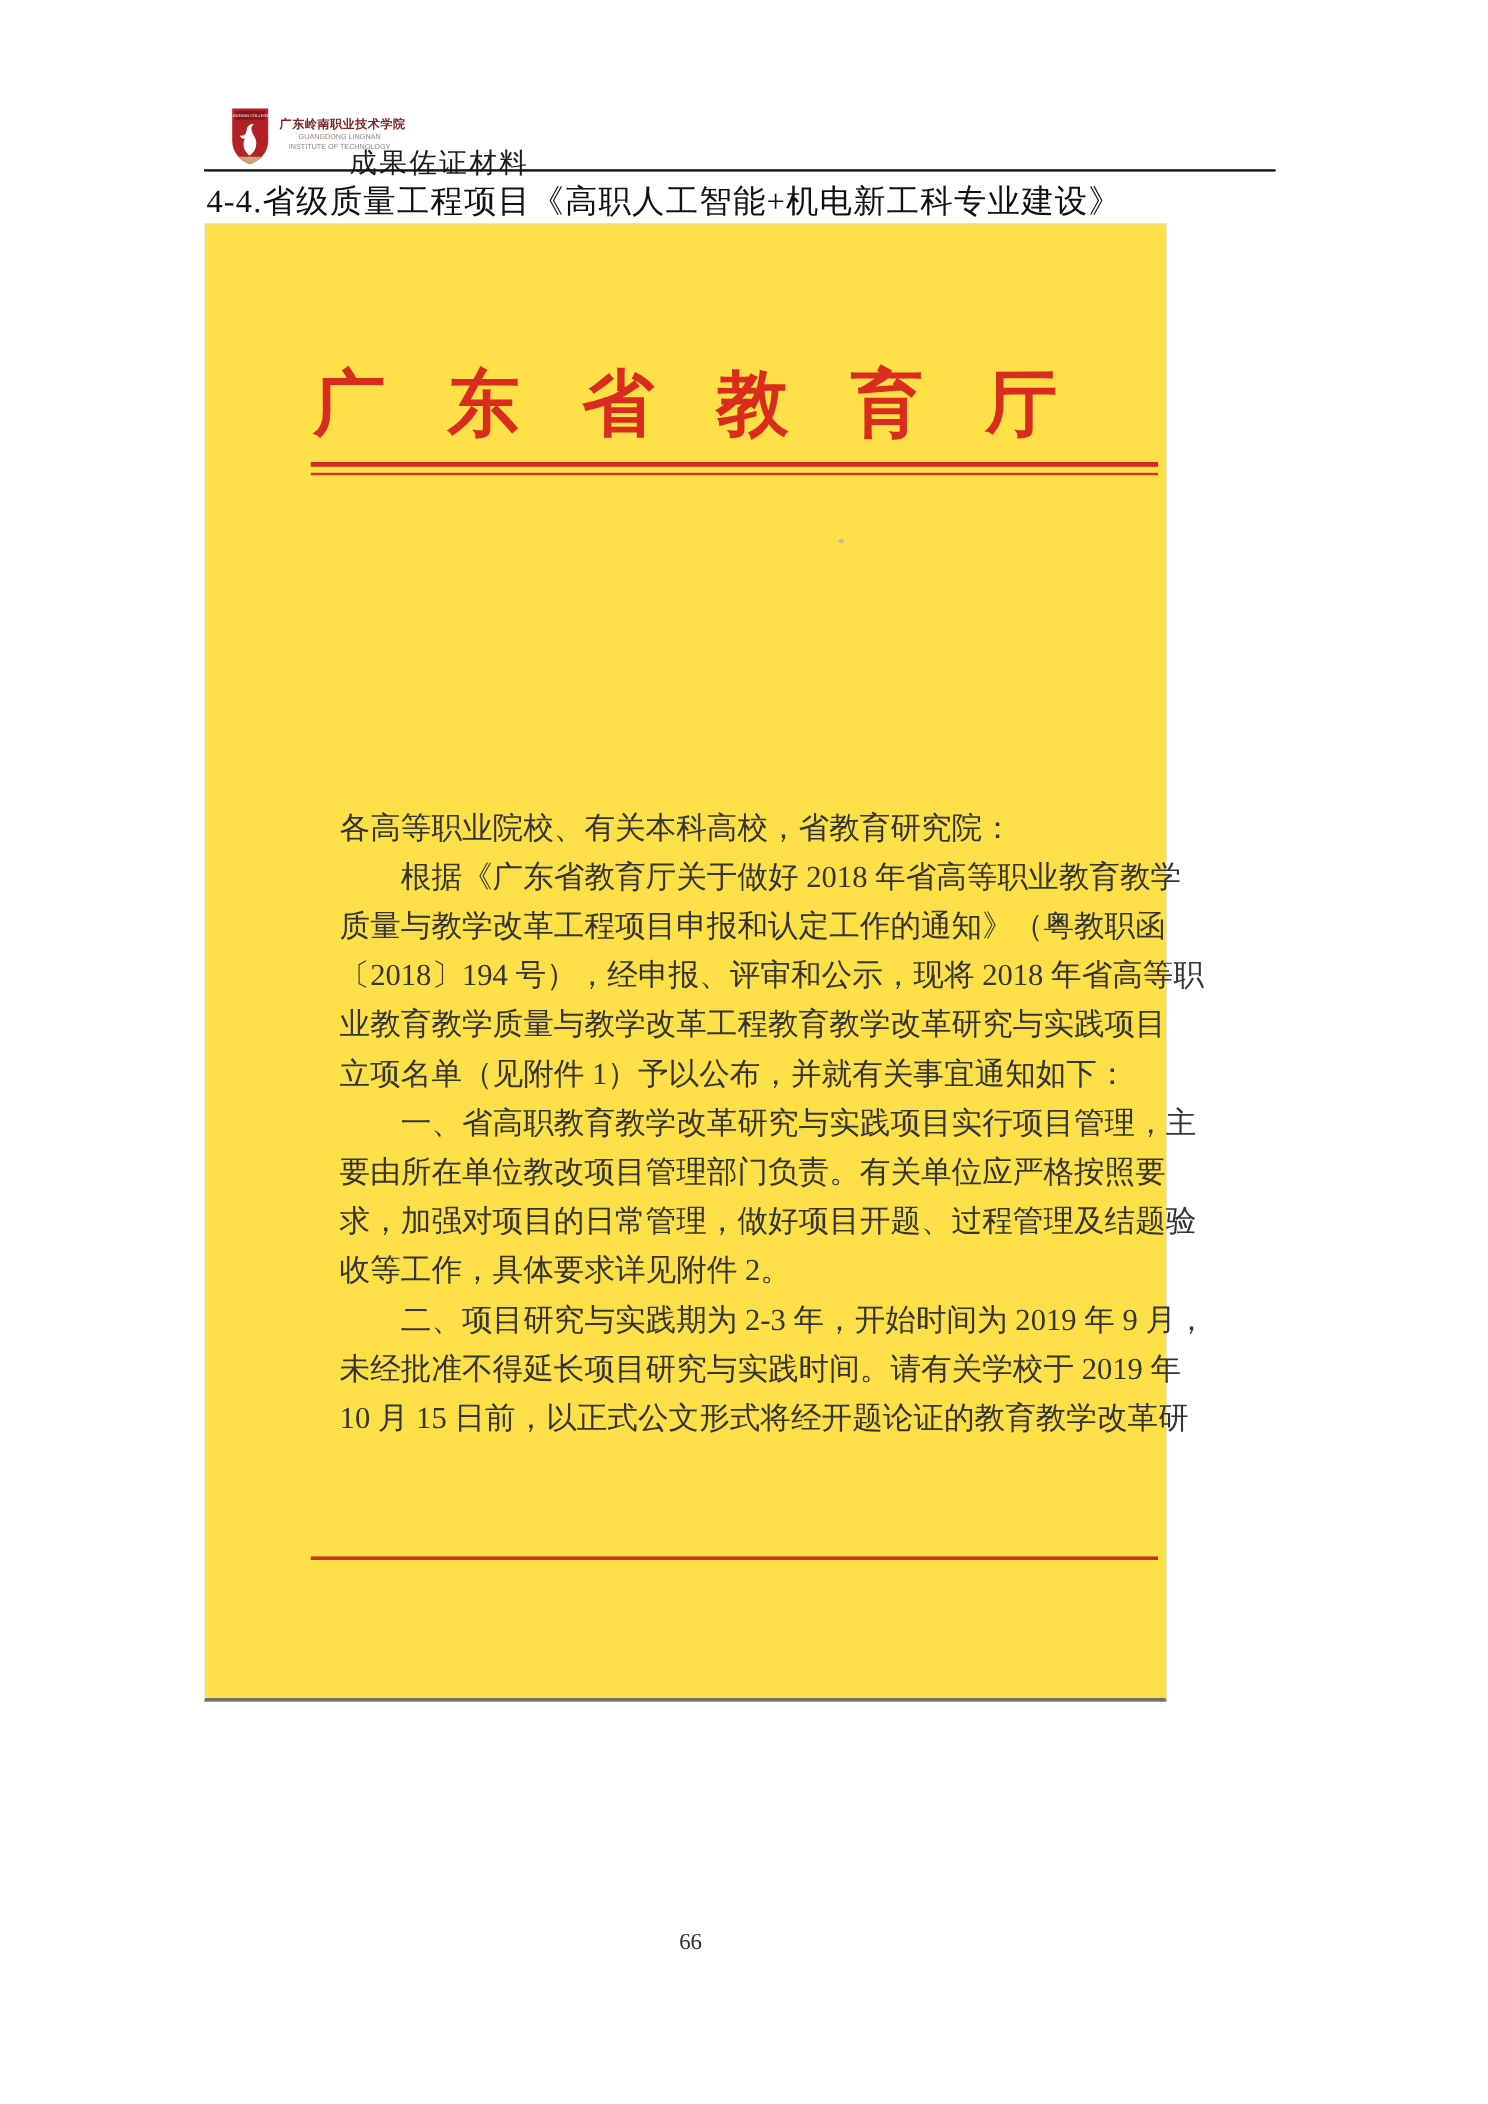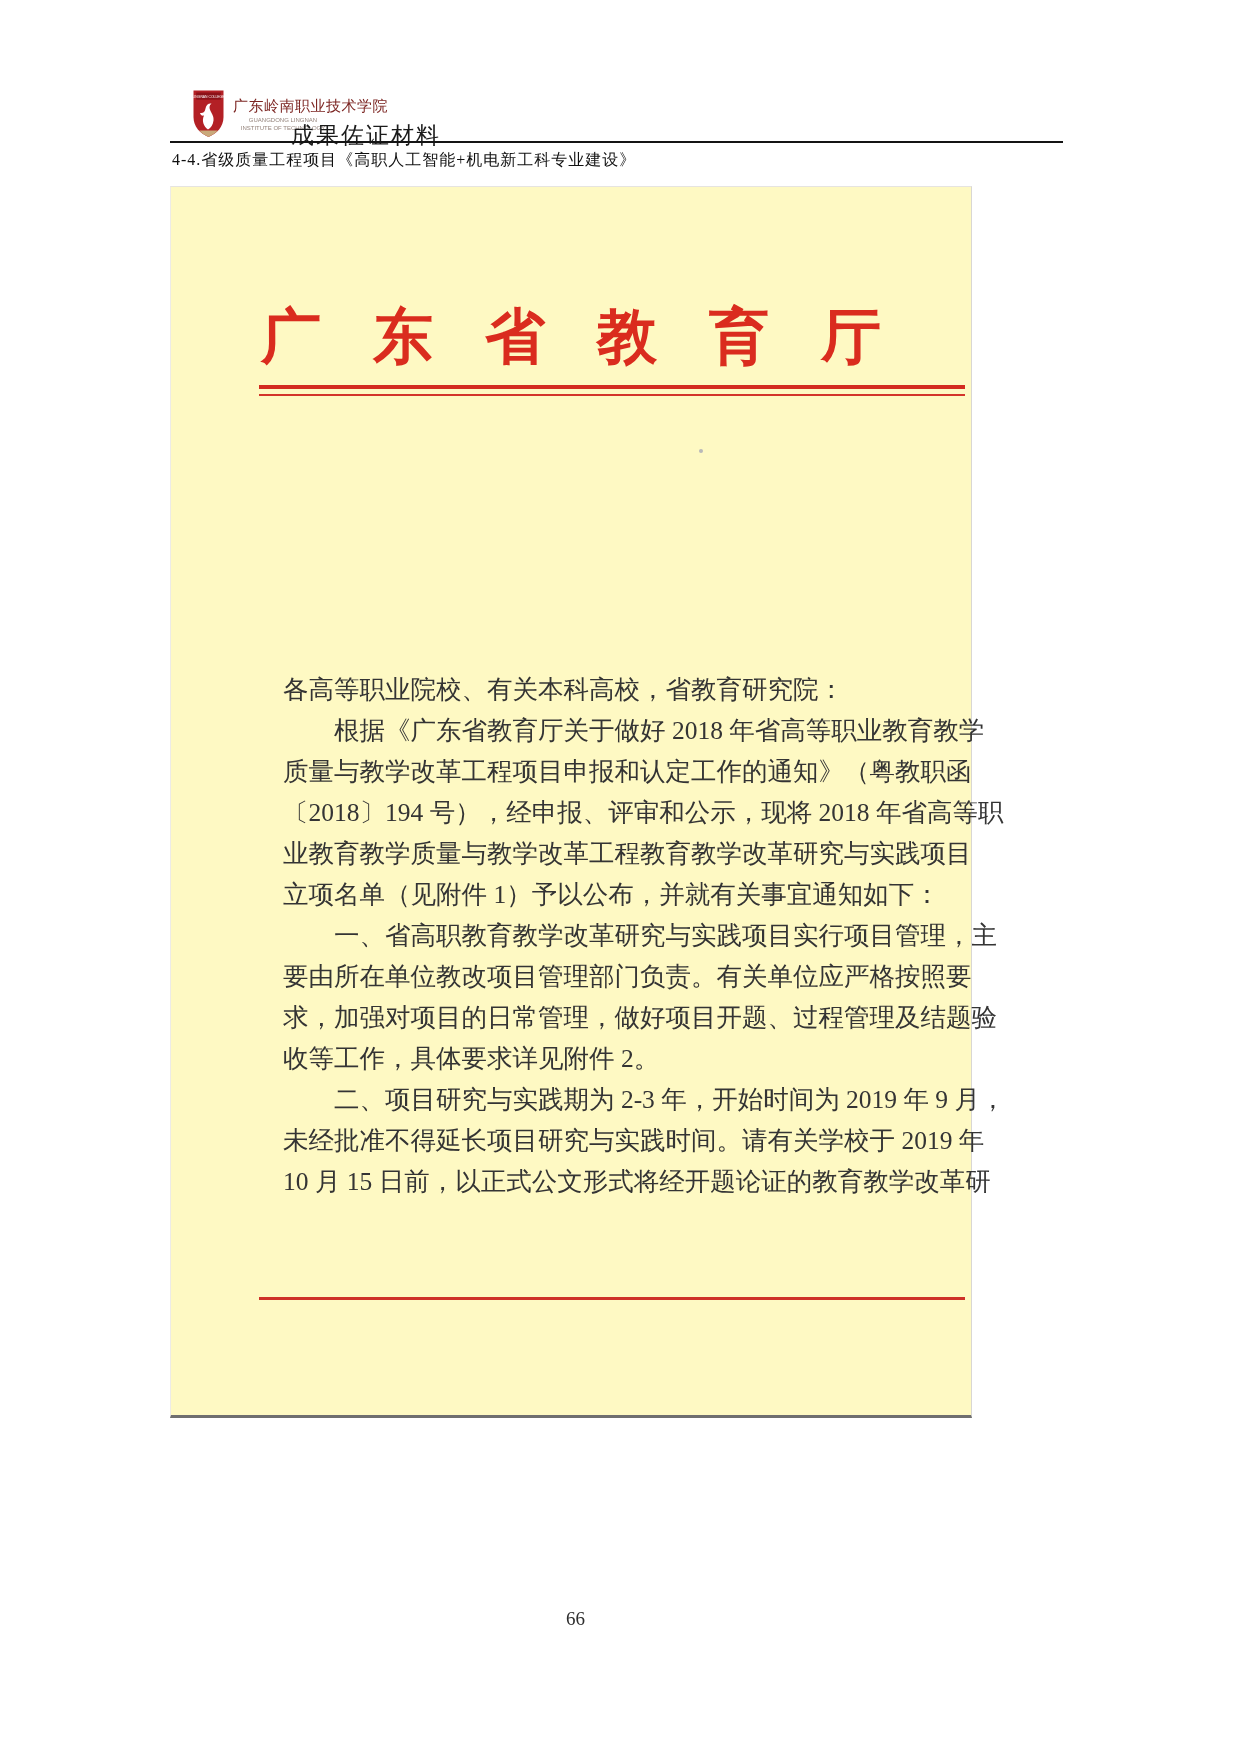--- a/index.html
+++ b/index.html
@@ -7,41 +7,41 @@
     width:1240px;height:1753px;position:relative;background:#ffffff;
     font-family:"Liberation Serif","DejaVu Serif",serif;
     color:#222;overflow:hidden;
   }
 
   
   .logo-svg{position:absolute;left:192px;top:86px;width:33px;height:53px;}
   .school-block{position:absolute;left:233px;top:97px;width:110px;}
   .school-cn{
     font-family:"Liberation Sans","DejaVu Sans",sans-serif;
-    font-size:15px;font-weight:normal;color:#7c2522;letter-spacing:.5px;white-space:nowrap;
+    font-size:10px;font-weight:bold;color:#7c2522;letter-spacing:.5px;white-space:nowrap;
   }
   .school-en{
     font-family:"Liberation Sans","DejaVu Sans",sans-serif;
     font-size:6px;line-height:7px;color:#93827a;text-align:center;
     width:100px;margin-top:1px;white-space:nowrap;
   }
   .doc-type{
     position:absolute;left:291px;top:120px;
     font-size:23px;letter-spacing:2px;color:#1b1b1b;white-space:nowrap;
   }
   .header-rule{position:absolute;left:170px;top:141px;width:893px;height:2px;background:#141414;}
   .section-title{
     position:absolute;left:172px;top:150px;
-    font-size:16px;letter-spacing:1px;color:#101010;white-space:nowrap;
+    font-size:27px;letter-spacing:1px;color:#101010;white-space:nowrap;
   }
 
   
   .scan{
     position:absolute;left:170px;top:186px;width:800px;height:1228px;
-    background:#fef9c3;
+    background:#fde047;
     border-top:1px solid #e6e4e0;
     border-left:1px solid #edebe7;
     border-right:1px solid #d9d7d3;
     border-bottom:3px solid #6f6f6f;
   }
   .letterhead{
     position:absolute;top:118px;left:0;width:100%;
     text-align:center;font-size:60px;line-height:64px;font-weight:bold;
     color:#da2c1e;letter-spacing:52px;text-indent:52px;white-space:nowrap;
   }

